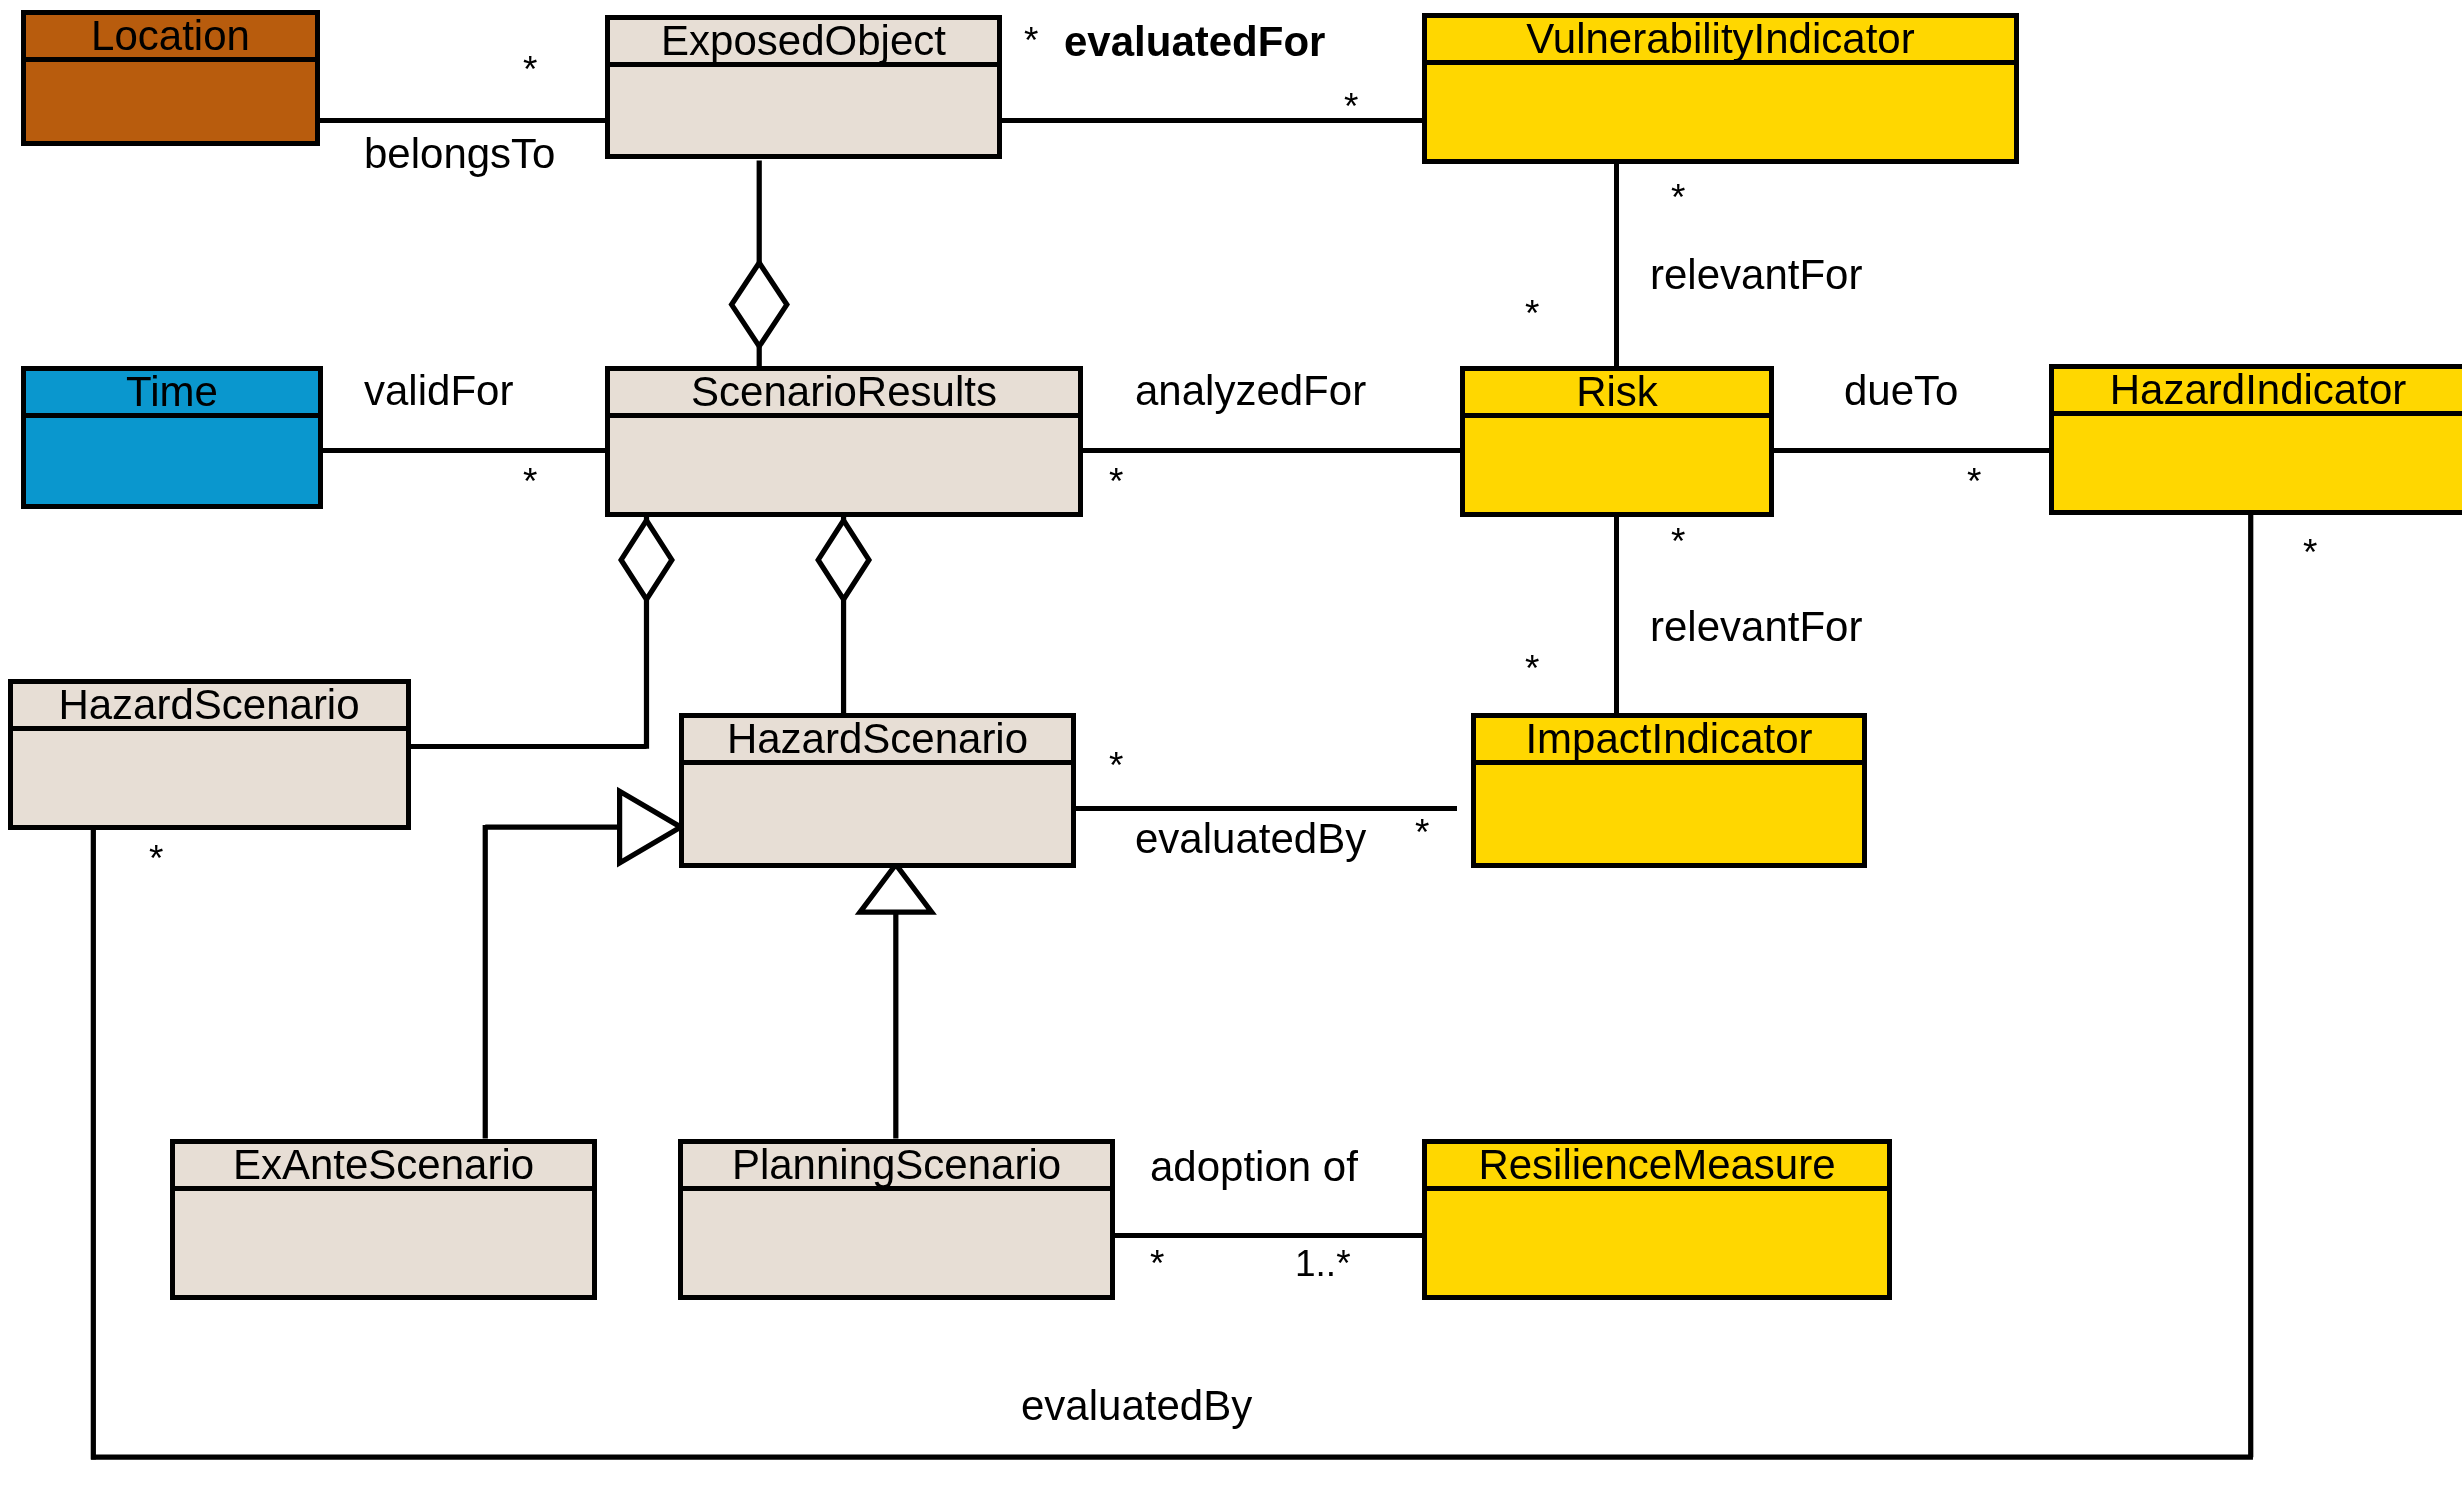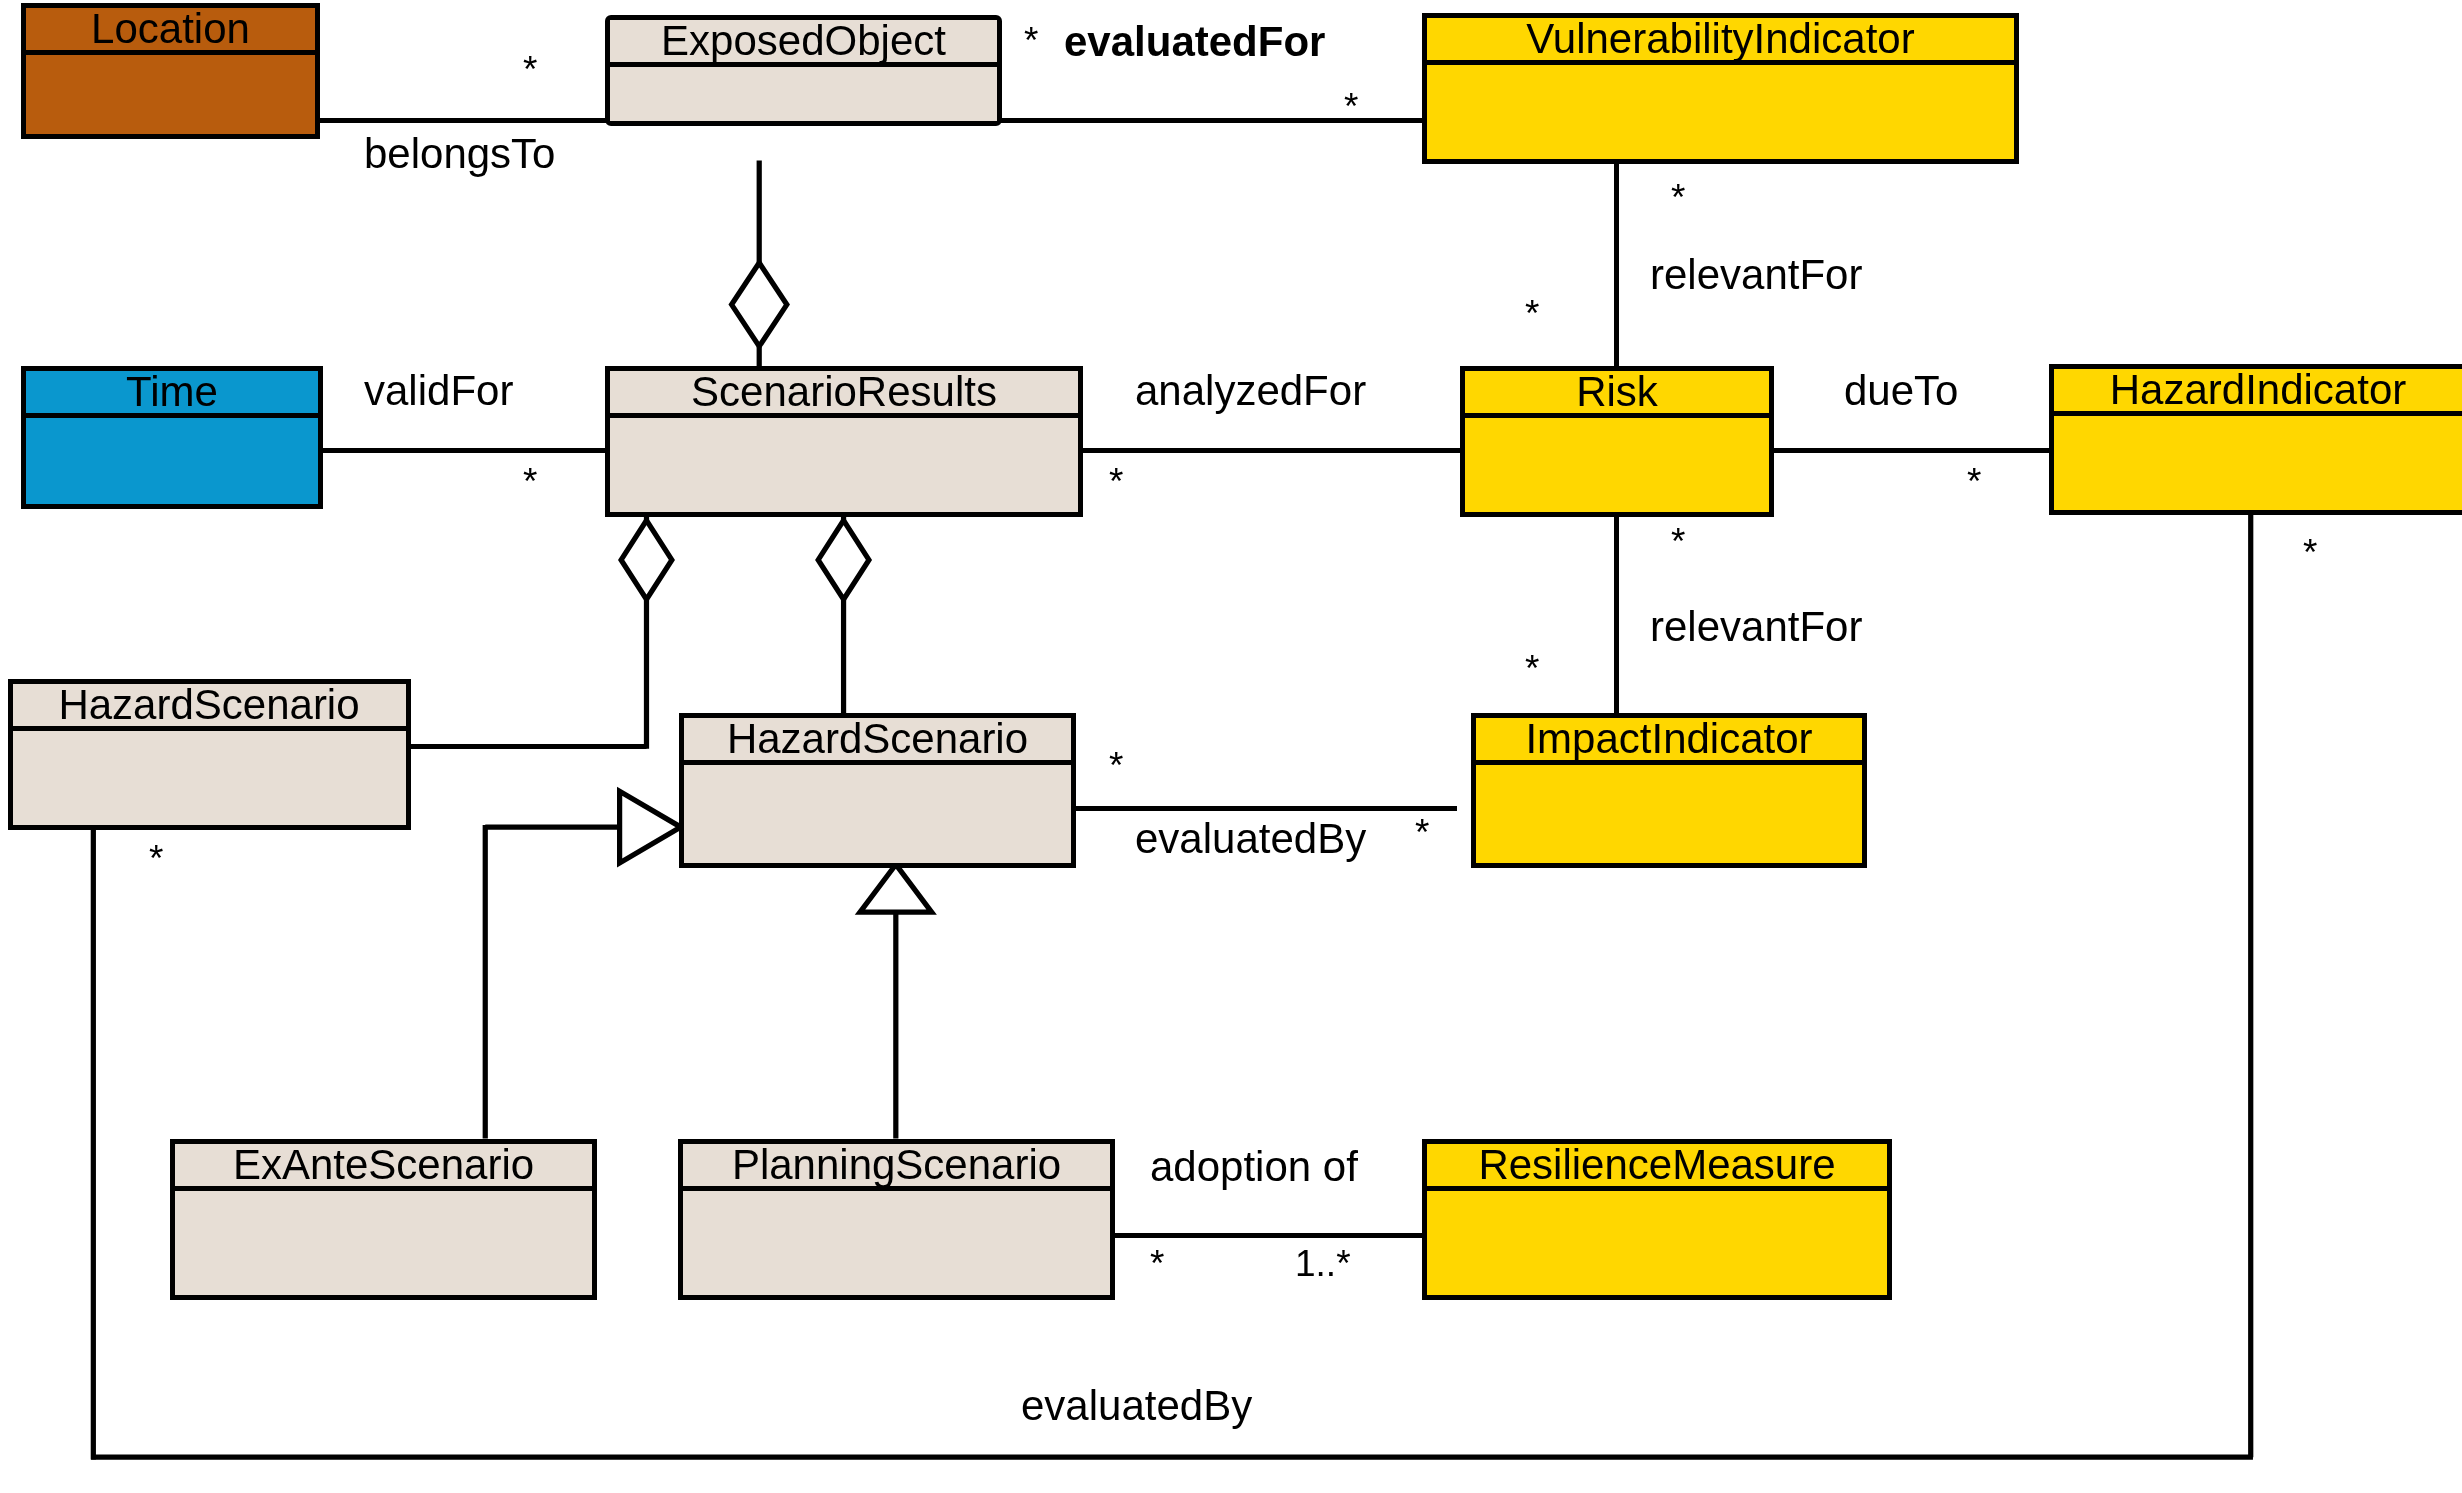--- a/index.html
+++ b/index.html
@@ -86,26 +86,26 @@
     <polygon points="912,1108 830,1060 830,1156" fill="#ffffff" stroke="#000" stroke-width="7"></polygon>
 
     <line x1="1200" y1="1525" x2="1200" y2="1218" stroke="#000" stroke-width="7"></line>
     <polygon points="1200,1158 1152,1222 1248,1222" fill="#ffffff" stroke="#000" stroke-width="7"></polygon>
 
     <line x1="125" y1="1110" x2="125" y2="1955" stroke="#000" stroke-width="7"></line>
     <line x1="122" y1="1952" x2="3018" y2="1952" stroke="#000" stroke-width="7"></line>
     <line x1="3015" y1="1952" x2="3015" y2="690" stroke="#000" stroke-width="7"></line>
   </svg>
 
-  <div class="uml-class c-orange" style="left:21px;top:3px;width:299px;height:136px;">
+  <div class="uml-class c-orange" style="left:21px;top:10px;width:299px;height:136px;">
     <div class="hdr c-orange">Location</div>
     <div class="body c-orange"></div>
   </div>
 
-  <div class="uml-class c-beige" style="left:605px;top:15px;width:397px;height:111px;border-radius:6px;">
+  <div class="uml-class c-beige" style="left:605px;top:15px;width:397px;height:144px;">
     <div class="hdr c-beige">ExposedObject</div>
     <div class="body c-beige"></div>
   </div>
 
   <div class="uml-class c-yellow" style="left:1422px;top:13.4px;width:597px;height:151px;">
     <div class="hdr c-yellow">VulnerabilityIndicator</div>
     <div class="body c-yellow"></div>
   </div>
 
   <div class="ln ln-h" style="left:320px;top:118px;width:287px;"></div>

